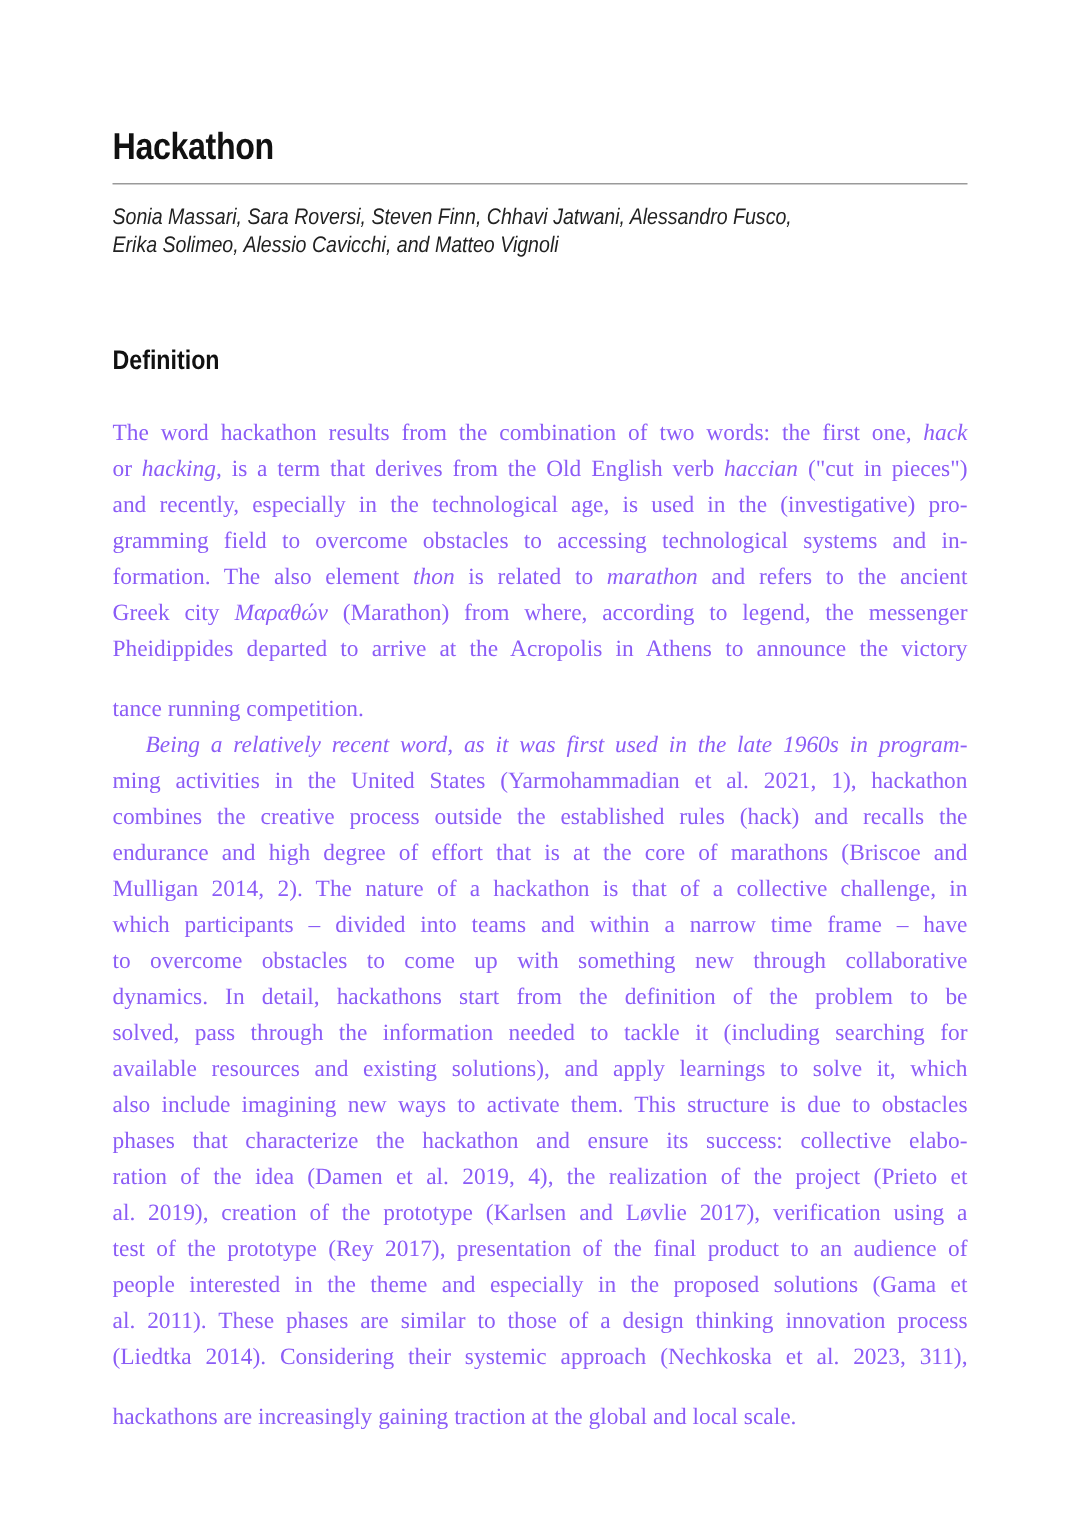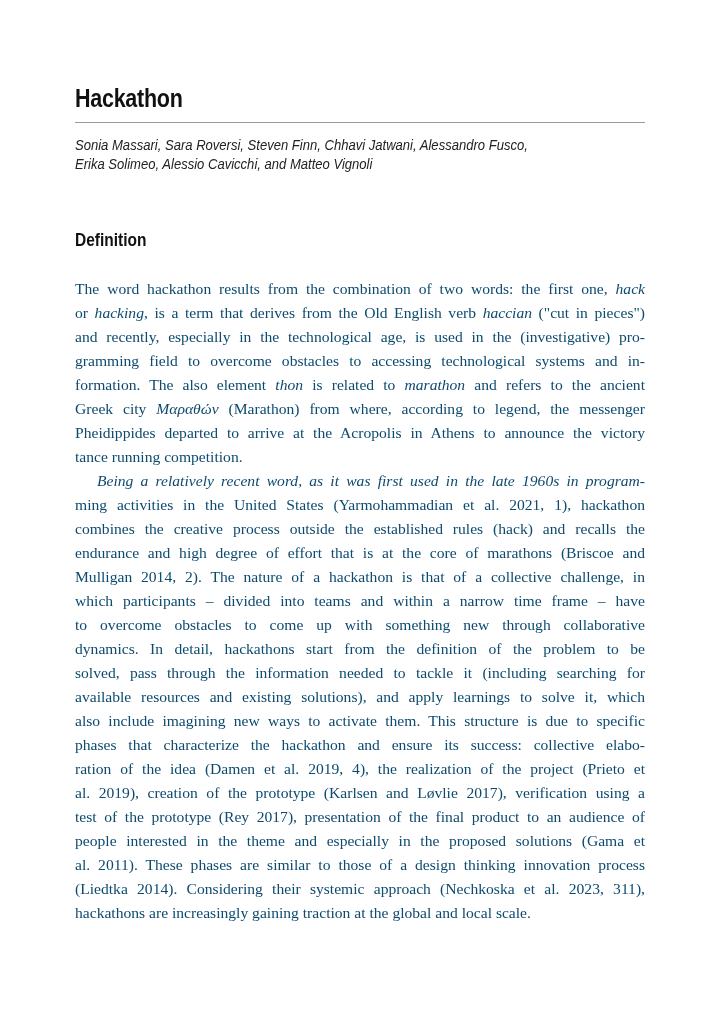--- a/index.html
+++ b/index.html
@@ -20,24 +20,24 @@
   }
   .section-heading {
     position: absolute; left: 0; top: 230px;
     font-family: "Liberation Sans", sans-serif; font-weight: bold;
     font-size: 18px; color: #111;
     transform: scaleX(0.86); transform-origin: left top; white-space: nowrap;
   }
   .body {
     position: absolute; left: 0; top: 277px; width: 570px;
     font-family: "Liberation Serif", serif; font-size: 15.6px; line-height: 24px;
-    color: #0c4a6e; text-align: justify; hyphens: manual;
+    color: #8b5cf6; text-align: justify; hyphens: manual;
   }
   .line { display: block; text-align: justify; text-align-last: justify; height: 24px; white-space: nowrap; overflow: visible; }
-  .line.last { text-align-last: left; }
+  .line.last { text-align-last: left; margin-top: 16px; }
   .line.indent { padding-left: 22px; font-style: italic; }
   em { font-style: italic; }
 </style>
 </head>
 <body>
 
 <div class="page">
   <div class="title">Hackathon</div>
   <div class="rule"></div>
   <div class="authors">
@@ -60,21 +60,21 @@
         <span class="line indent"><span>Being a relatively recent word, as it was first used in the late 1960s in program-</span></span>
         <span class="line"><span>ming activities in the United States (Yarmohammadian et al. 2021, 1), hackathon</span></span>
         <span class="line"><span>combines the creative process outside the established rules (hack) and recalls the</span></span>
         <span class="line"><span>endurance and high degree of effort that is at the core of marathons (Briscoe and</span></span>
         <span class="line"><span>Mulligan 2014, 2). The nature of a hackathon is that of a collective challenge, in</span></span>
         <span class="line"><span>which participants – divided into teams and within a narrow time frame – have</span></span>
         <span class="line"><span>to overcome obstacles to come up with something new through collaborative</span></span>
         <span class="line"><span>dynamics. In detail, hackathons start from the definition of the problem to be</span></span>
         <span class="line"><span>solved, pass through the information needed to tackle it (including searching for</span></span>
         <span class="line"><span>available resources and existing solutions), and apply learnings to solve it, which</span></span>
-        <span class="line"><span>also include imagining new ways to activate them. This structure is due to specific</span></span>
+        <span class="line"><span>also include imagining new ways to activate them. This structure is due to obstacles</span></span>
         <span class="line"><span>phases that characterize the hackathon and ensure its success: collective elabo-</span></span>
         <span class="line"><span>ration of the idea (Damen et al. 2019, 4), the realization of the project (Prieto et</span></span>
         <span class="line"><span>al. 2019), creation of the prototype (Karlsen and Løvlie 2017), verification using a</span></span>
         <span class="line"><span>test of the prototype (Rey 2017), presentation of the final product to an audience of</span></span>
         <span class="line"><span>people interested in the theme and especially in the proposed solutions (Gama et</span></span>
         <span class="line"><span>al. 2011). These phases are similar to those of a design thinking innovation process</span></span>
         <span class="line"><span>(Liedtka 2014). Considering their systemic approach (Nechkoska et al. 2023, 311),</span></span>
         <span class="line last"><span>hackathons are increasingly gaining traction at the global and local scale.</span></span>
       </div>
     </div>

